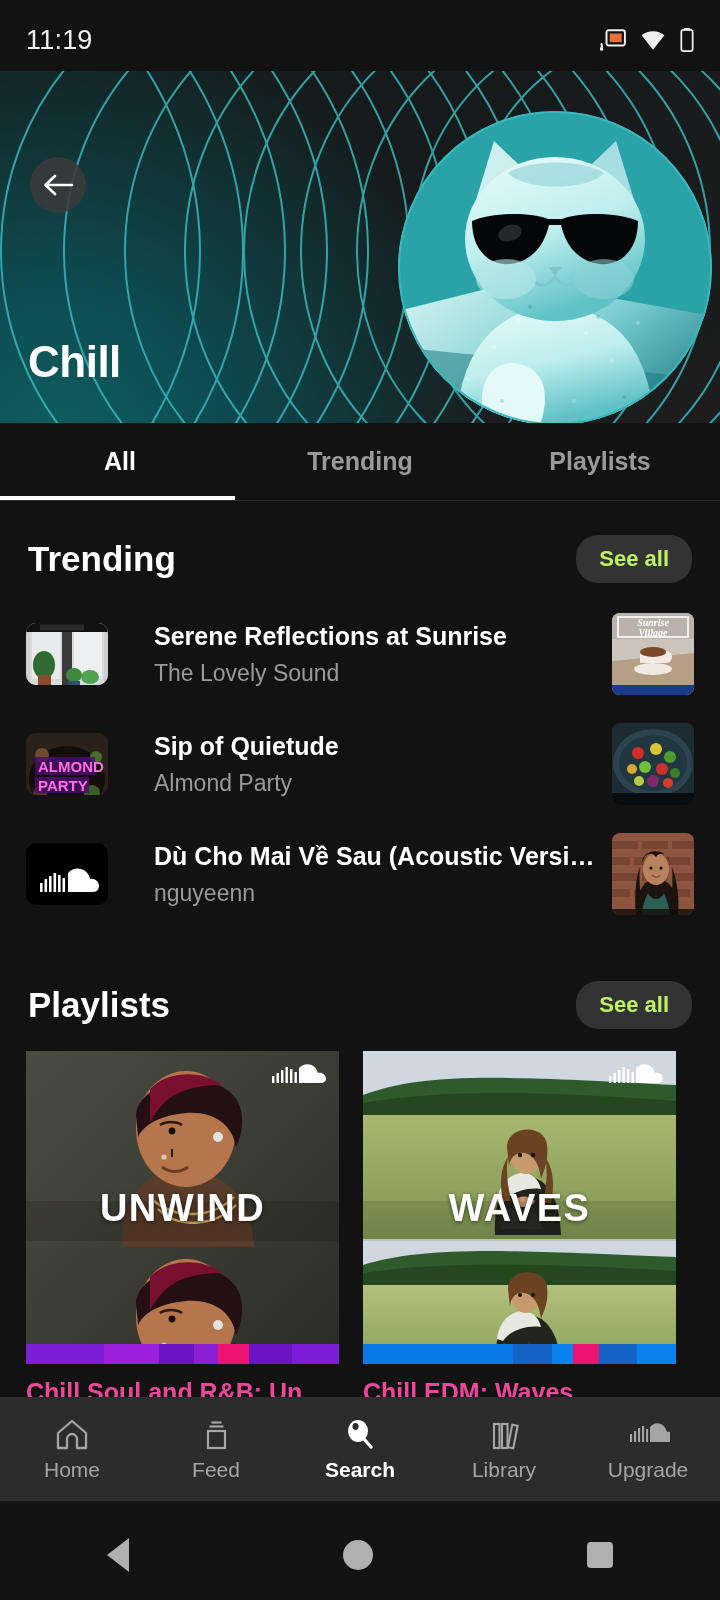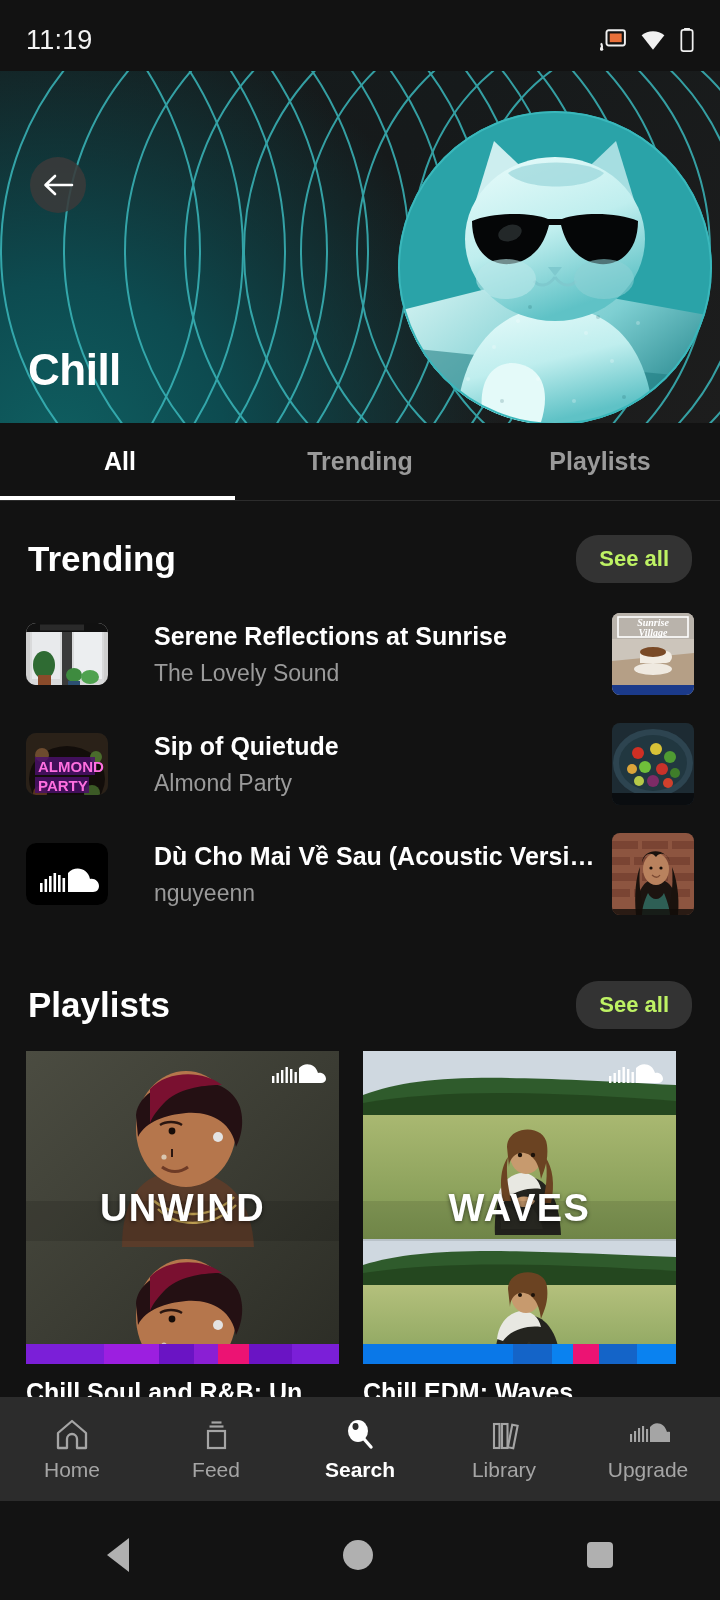--- a/index.html
+++ b/index.html
@@ -29,21 +29,21 @@
     background:
       radial-gradient(circle at 8% 108%, #0f5f61 0%, #0d4b50 22%, rgba(18,34,36,0) 58%),
       linear-gradient(135deg,#151c1d 0%, #161a1b 45%, #1d1d1d 100%);
   }
   .rings { position:absolute; left:-250px; top:-120px; width:1100px; height:620px; }
   .hero-photo {
     position:absolute; right:8px; top:40px; width:314px; height:314px;
     border-radius:50%; overflow:hidden; background:#2aa3a8;
   }
   .hero-title {
-    position:absolute; left:28px; bottom:28px;
+    position:absolute; left:28px; bottom:36px;
     font-size:44px; font-weight:bold; color:#ffffff; letter-spacing:-.5px;
   }
   .back-btn {
     position:absolute; left:30px; top:86px; width:56px; height:56px;
     border-radius:50%; background:rgba(58,58,58,.88);
     display:flex; align-items:center; justify-content:center;
   }
 
   
   .tabs {
@@ -96,21 +96,21 @@
     position:relative; width:313px; height:313px; overflow:hidden; background:#232323;
   }
   .pl-label {
     position:absolute; left:0; right:0; top:50%; transform:translateY(-50%);
     text-align:center; color:#ffffff; font-size:38px; font-weight:bold;
     letter-spacing:1.5px; text-shadow:0 1px 4px rgba(0,0,0,.55);
   }
   .pl-cloud { position:absolute; right:12px; top:12px; }
   .pl-strip { position:absolute; left:0; right:0; bottom:0; height:20px; display:flex; }
   .pl-name {
-    margin-top:14px; font-size:25px; font-weight:bold; color:#ffffff;
+    margin-top:14px; font-size:25px; font-weight:bold; color:#ec4899;
     white-space:nowrap; overflow:hidden; text-overflow:ellipsis;
   }
 
   
   .bottom-nav {
     position:absolute; left:0; bottom:108px; width:720px; height:104px;
     background:#2c2c2c; display:flex; align-items:center;
   }
   .nav-item {
     flex:1; display:flex; flex-direction:column; align-items:center; gap:7px;

